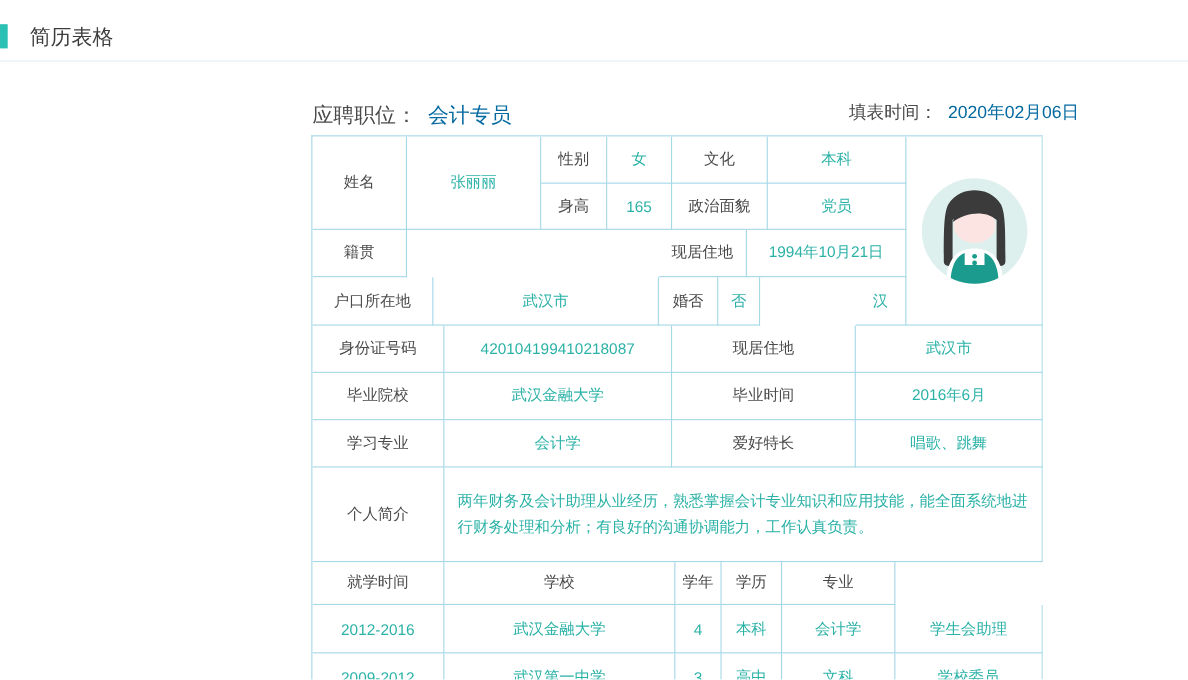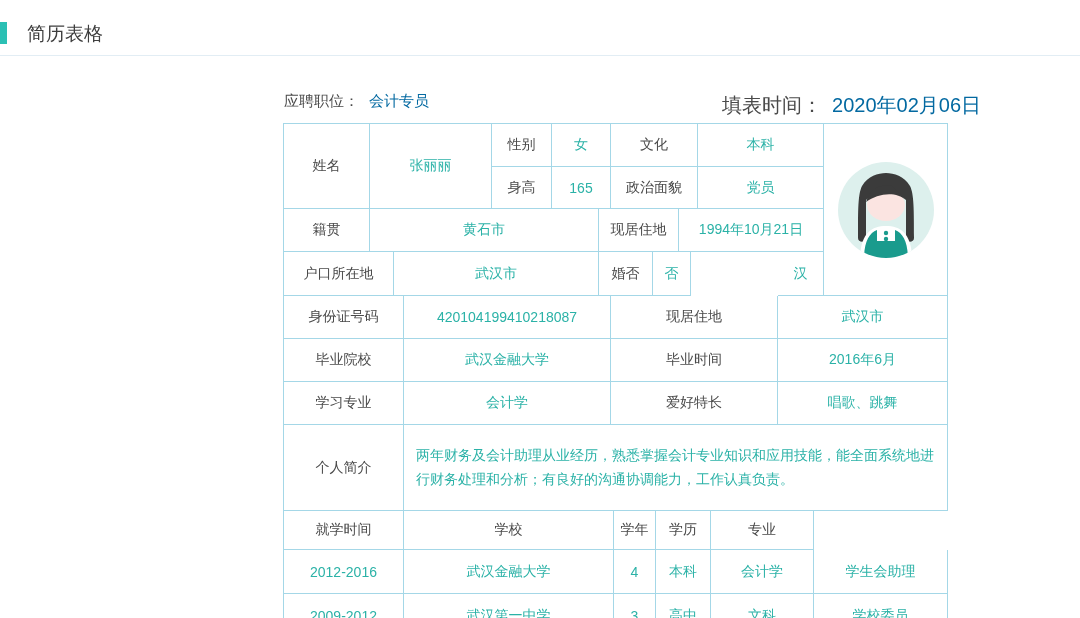--- a/index.html
+++ b/index.html
@@ -5,22 +5,22 @@
   html,body{margin:0;padding:0;background:#fff;}
   body{font-family:"Liberation Sans","DejaVu Sans",sans-serif;}
   .canvas{position:relative;width:1080px;height:618px;background:#fff;overflow:hidden;padding-left:33px;}
 
   
   .accent-bar{position:absolute;left:0;top:22px;width:7px;height:22px;background:#2bc0b4;}
   .page-title{position:absolute;left:27px;top:21px;font-size:19px;color:#3e3e3e;}
   .header-divider{position:absolute;left:0;top:55px;width:1080px;height:1px;background:#e2edf4;}
 
   
-  .meta-left{position:absolute;left:284px;top:92px;font-size:15px;color:#4a4a4a;display:flex;gap:10px;}
-  .meta-right{position:absolute;right:132px;top:92px;font-size:20px;color:#4a4a4a;display:flex;gap:10px;}
+  .meta-left{position:absolute;left:284px;top:92px;font-size:19px;color:#4a4a4a;display:flex;gap:10px;}
+  .meta-right{position:absolute;right:132px;top:92px;font-size:16px;color:#4a4a4a;display:flex;gap:10px;}
   .teal{color:#0369a1;}
 
   
   .resume-table{position:absolute;left:283px;top:123px;width:665px;height:495px;
     box-sizing:border-box;border-top:1px solid #a4d7e7;border-left:1px solid #a4d7e7;overflow:hidden;}
   .cell{position:absolute;box-sizing:border-box;border-right:1px solid #a4d7e7;border-bottom:1px solid #a4d7e7;
     display:flex;align-items:center;justify-content:center;font-size:14px;color:#4a4a4a;text-align:center;}
   .cell.v{color:#2bb2a7;}
   .cell.intro{justify-content:flex-start;text-align:left;padding:0 12px;line-height:1.7;align-items:center;}
 
@@ -73,21 +73,20 @@
         </g>
       </svg>
     </div>
 
     <div class="cell" style="left:208px;top:43px;width:60px;height:42px">身高</div>
     <div class="cell v" style="left:268px;top:43px;width:59px;height:42px">165</div>
     <div class="cell" style="left:327px;top:43px;width:87px;height:42px">政治面貌</div>
     <div class="cell v" style="left:414px;top:43px;width:126px;height:42px">党员</div>
 
     <div class="cell" style="left:0;top:85px;width:86px;height:43px">籍贯</div>
-    <div class="cell v" style="left:86px;top:85px;width:229px;height:43px">黄石市</div>
     <div class="cell" style="left:315px;top:85px;width:80px;height:43px">现居住地</div>
     <div class="cell v" style="left:395px;top:85px;width:145px;height:43px">1994年10月21日</div>
 
     <div class="cell" style="left:0;top:128px;width:110px;height:44px">户口所在地</div>
     <div class="cell v" style="left:110px;top:128px;width:205px;height:44px">武汉市</div>
     <div class="cell" style="left:315px;top:128px;width:54px;height:44px">婚否</div>
     <div class="cell v" style="left:369px;top:128px;width:38px;height:44px">否</div>
     <div class="cell v" style="left:494px;top:128px;width:46px;height:44px">汉</div>
 
     <div class="cell" style="left:0;top:172px;width:120px;height:43px">身份证号码</div>

